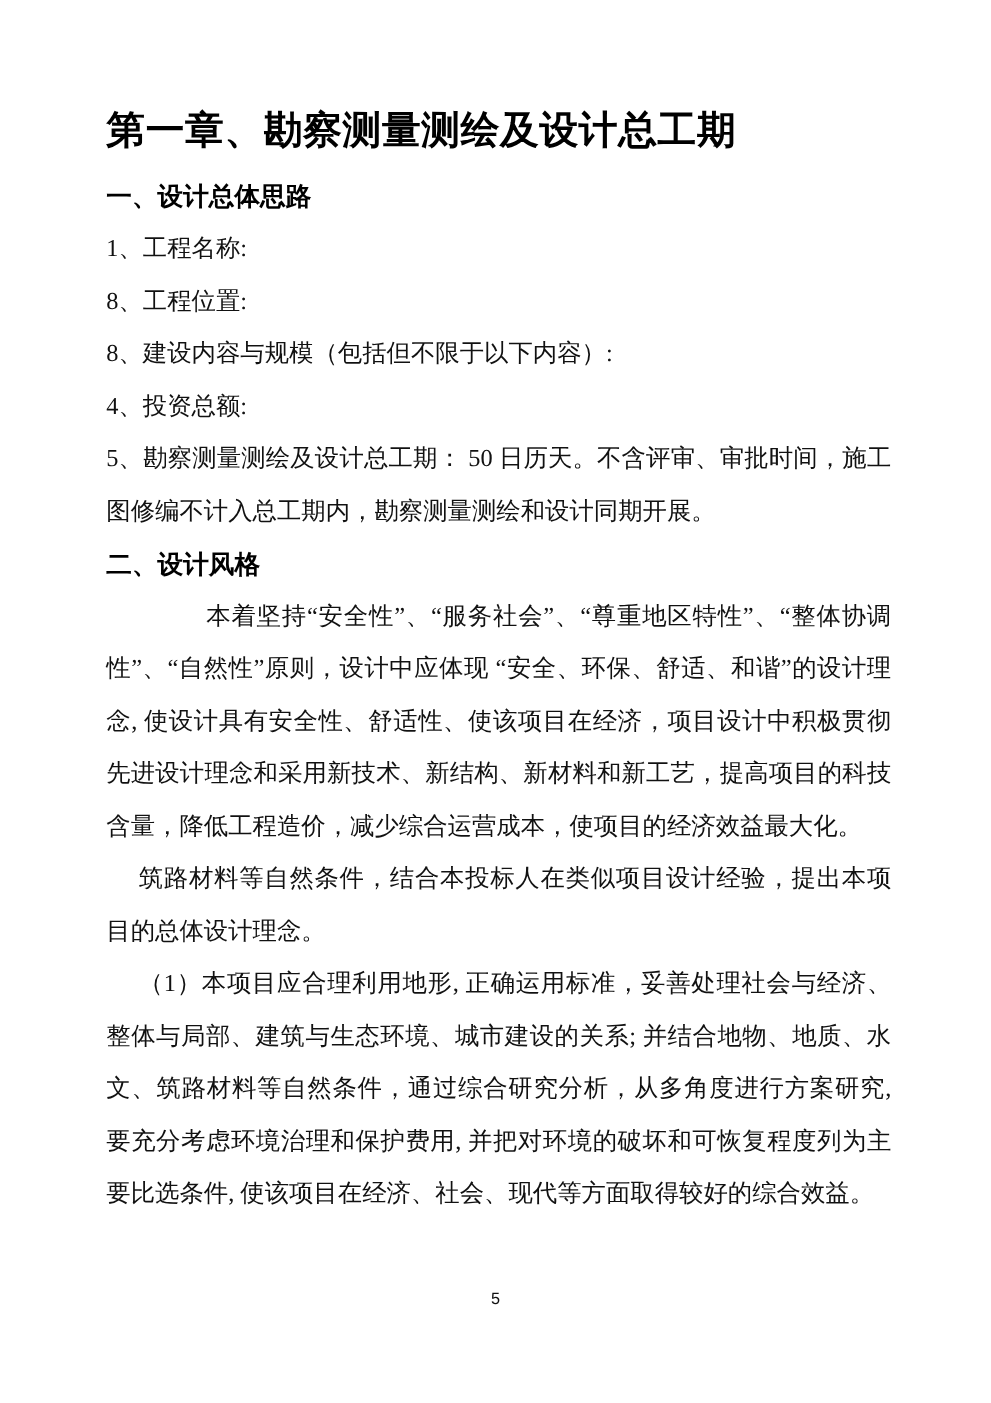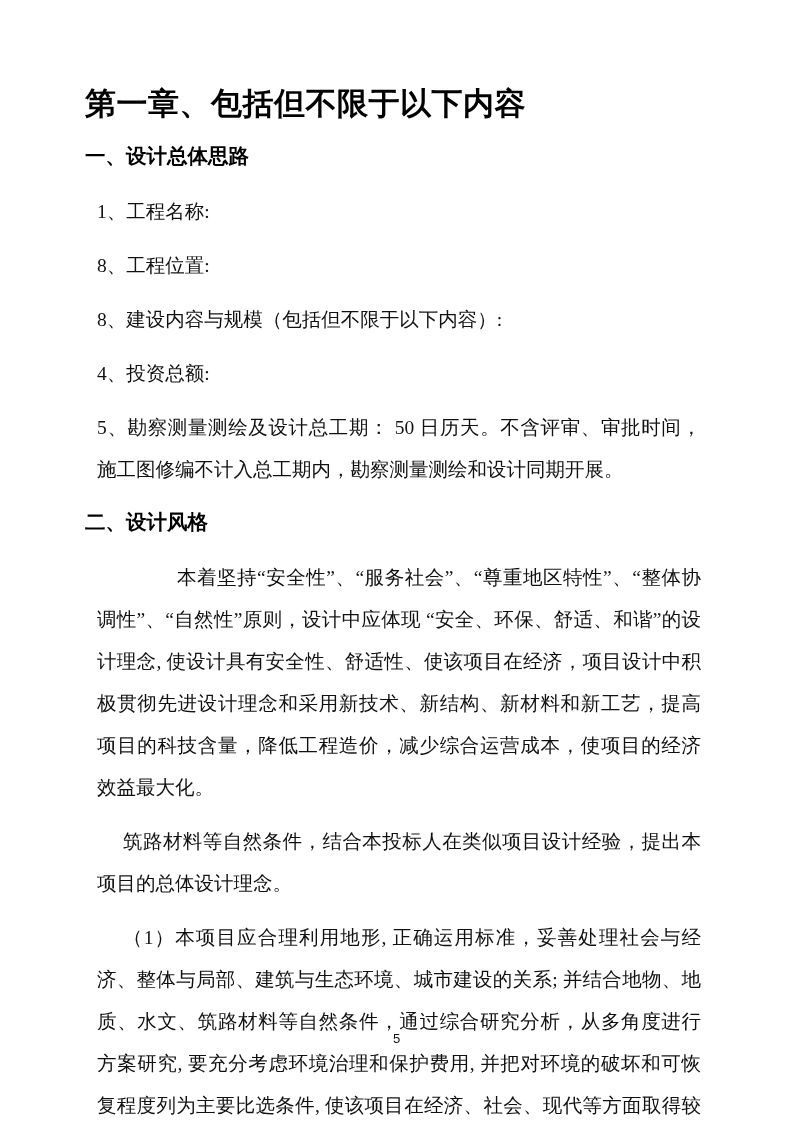--- a/index.html
+++ b/index.html
@@ -23,28 +23,28 @@
     margin: 0 0 15px 0;
     font-family: "Liberation Sans", "DejaVu Sans", sans-serif;
     font-weight: bold;
     font-size: 31px;
     line-height: 36px;
     letter-spacing: 0.5px;
     color: #000000;
   }
   h2.section-heading {
     margin: 0;
-    font-family: Liberation Mono, monospace;
+    font-family: Liberation Sans, sans-serif;
     font-weight: bold;
     font-size: 20.5px;
     line-height: 42px;
     color: #000000;
   }
   p.doc-item, p.doc-para {
-    margin: 12px;
+    margin: 0;
     font-size: 19.5px;
     line-height: 42px;
     text-align: justify;
     color: #111111;
   }
   p.indent-4 { text-indent: 80px; }
   p.indent-2 { text-indent: 26px; }
   .page-footer {
     position: absolute;
     top: 1030px;
@@ -55,21 +55,21 @@
     font-size: 13px;
     line-height: 18px;
     color: #111111;
   }
 </style>
 </head>
 <body>
 
 <div class="page">
 
-  <h1 class="chapter-title">第一章、包括但不限于以下内容</h1>
+  <h1 class="chapter-title">第一章、勘察测量测绘及设计总工期</h1>
 
   <section>
     <h2 class="section-heading">一、设计总体思路</h2>
     <p class="doc-item">1、工程名称:</p>
     <p class="doc-item">8、工程位置:</p>
     <p class="doc-item">8、建设内容与规模（包括但不限于以下内容）:</p>
     <p class="doc-item">4、投资总额:</p>
     <p class="doc-item">5、勘察测量测绘及设计总工期： 50 日历天。不含评审、审批时间，施工图修编不计入总工期内，勘察测量测绘和设计同期开展。</p>
   </section>
 

